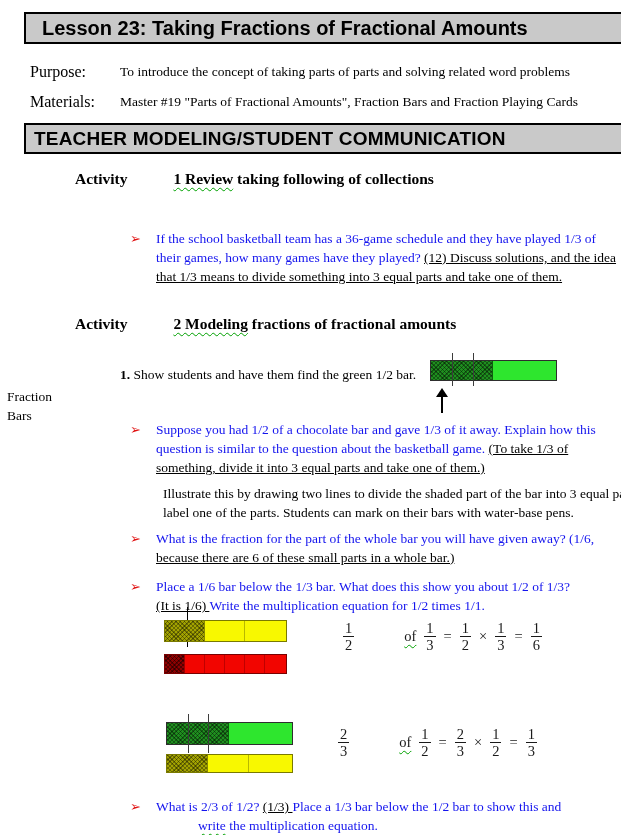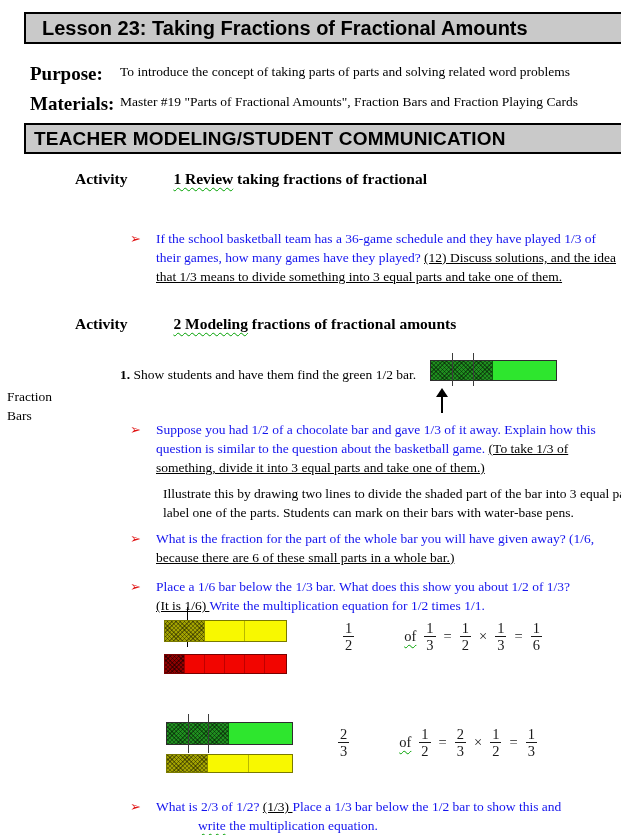--- a/index.html
+++ b/index.html
@@ -11,21 +11,21 @@
   .abs{position:absolute;}
   
   .gray-box{
     position:absolute; left:8px; width:603px; background:var(--box-gray,#c9c9c9);
     border:2px solid #000; box-sizing:border-box;
     font-family:"Liberation Sans", sans-serif; font-weight:bold; color:#000;
     display:flex; align-items:center;margin-left:16px;
   }
   #title-box{top:12px; height:32px; font-size:20px; padding-left:16px;}
   #section-box{top:123px; height:31px; font-size:19px; padding-left:8px; letter-spacing:.2px;}
-  .meta-label{font-weight:bold; font-size:19px;}
+  .meta-label{font-weight:normal; font-size:16px;}
   .meta-text{font-size:13.5px;}
   .activity-heading{font-weight:bold; font-size:15.5px;}
   .squiggle{
     text-decoration:underline; text-decoration-style:wavy;
     text-decoration-color:var(--squiggle-green,#00a000);
     text-decoration-thickness:1px; text-underline-offset:3px;margin-left:42px;
   }
   .body-text{line-height:19px;}
   .blue{color:var(--text-blue,#0000ee);}
   .black{color:#000;text-decoration:underline;}
@@ -86,21 +86,21 @@
   <div class="abs meta-label" style="left:30px; top:63px;">Purpose:</div>
   <div class="abs meta-text" style="left:120px; top:64px; width:490px;">To introduce the concept of taking parts of parts and solving related word problems</div>
   <div class="abs meta-label" style="left:30px; top:93px;">Materials:</div>
   <div class="abs meta-text" style="left:120px; top:94px; width:490px;">Master #19 "Parts of Fractional Amounts", Fraction Bars and Fraction Playing Cards</div>
 
   <div id="section-box" class="gray-box">
     <span>TEACHER MODELING/STUDENT COMMUNICATION</span>
   </div>
 
   <div class="abs activity-heading" style="left:75px; top:170px;">
-    <span>Activity </span><span class="squiggle">1  Review</span><span> taking fractions of fractional</span>
+    <span>Activity </span><span class="squiggle">1  Review</span><span> taking following of collections</span>
   </div>
 
 
   <div class="bullet-row" style="left:130px; top:229px; width:490px;">
     <span class="bullet-glyph">➢</span>
     <span class="body-text" style="width:462px;">
       <span class="blue">If the school basketball team has a 36-game schedule and they have played 1/3 of their games, how many games have they played? </span><span class="black">(12) Discuss solutions, and the idea that 1/3 means to divide something into 3 equal parts and take one of them.</span>
     </span>
   </div>
 

